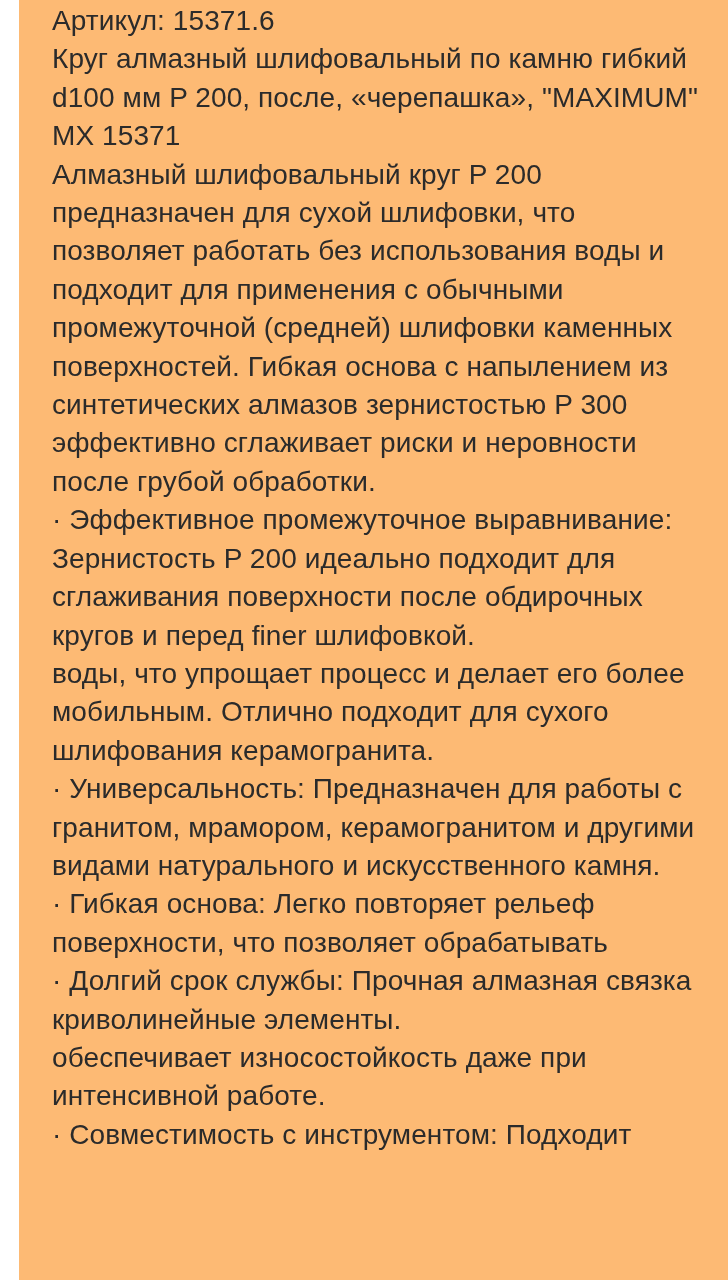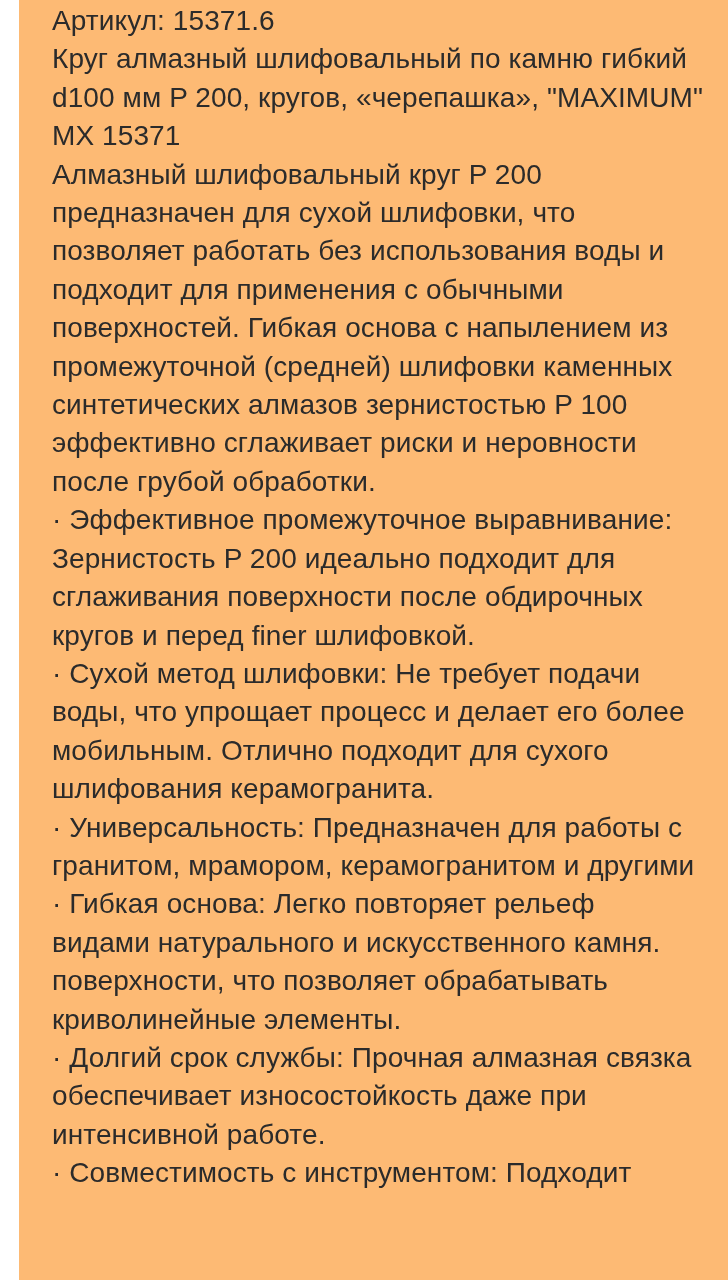--- a/index.html
+++ b/index.html
@@ -28,43 +28,42 @@
     white-space: nowrap;
   }
 </style>
 </head>
 <body>
 
 <div class="page">
   <div class="text-block">
       <div class="text-line">Артикул: 15371.6</div>
       <div class="text-line">Круг алмазный шлифовальный по камню гибкий</div>
-      <div class="text-line">d100 мм P 200, кругов, «черепашка», "MAXIMUM"</div>
+      <div class="text-line">d100 мм P 200, после, «черепашка», "MAXIMUM"</div>
       <div class="text-line">MX 15371</div>
       <div class="text-line">Алмазный шлифовальный круг P 200</div>
       <div class="text-line">предназначен для сухой шлифовки, что</div>
       <div class="text-line">позволяет работать без использования воды и</div>
       <div class="text-line">подходит для применения с обычными</div>
+      <div class="text-line">промежуточной (средней) шлифовки каменных</div>
       <div class="text-line">поверхностей. Гибкая основа с напылением из</div>
-      <div class="text-line">промежуточной (средней) шлифовки каменных</div>
-      <div class="text-line">синтетических алмазов зернистостью P 100</div>
+      <div class="text-line">синтетических алмазов зернистостью P 300</div>
       <div class="text-line">эффективно сглаживает риски и неровности</div>
       <div class="text-line">после грубой обработки.</div>
       <div class="text-line">· Эффективное промежуточное выравнивание:</div>
       <div class="text-line">Зернистость P 200 идеально подходит для</div>
       <div class="text-line">сглаживания поверхности после обдирочных</div>
       <div class="text-line">кругов и перед finer шлифовкой.</div>
-      <div class="text-line">· Сухой метод шлифовки: Не требует подачи</div>
       <div class="text-line">воды, что упрощает процесс и делает его более</div>
       <div class="text-line">мобильным. Отлично подходит для сухого</div>
       <div class="text-line">шлифования керамогранита.</div>
       <div class="text-line">· Универсальность: Предназначен для работы с</div>
       <div class="text-line">гранитом, мрамором, керамогранитом и другими</div>
+      <div class="text-line">видами натурального и искусственного камня.</div>
       <div class="text-line">· Гибкая основа: Легко повторяет рельеф</div>
-      <div class="text-line">видами натурального и искусственного камня.</div>
       <div class="text-line">поверхности, что позволяет обрабатывать</div>
+      <div class="text-line">· Долгий срок службы: Прочная алмазная связка</div>
       <div class="text-line">криволинейные элементы.</div>
-      <div class="text-line">· Долгий срок службы: Прочная алмазная связка</div>
       <div class="text-line">обеспечивает износостойкость даже при</div>
       <div class="text-line">интенсивной работе.</div>
       <div class="text-line">· Совместимость с инструментом: Подходит</div>
     </div>
 </div>
 
 </body></html>

